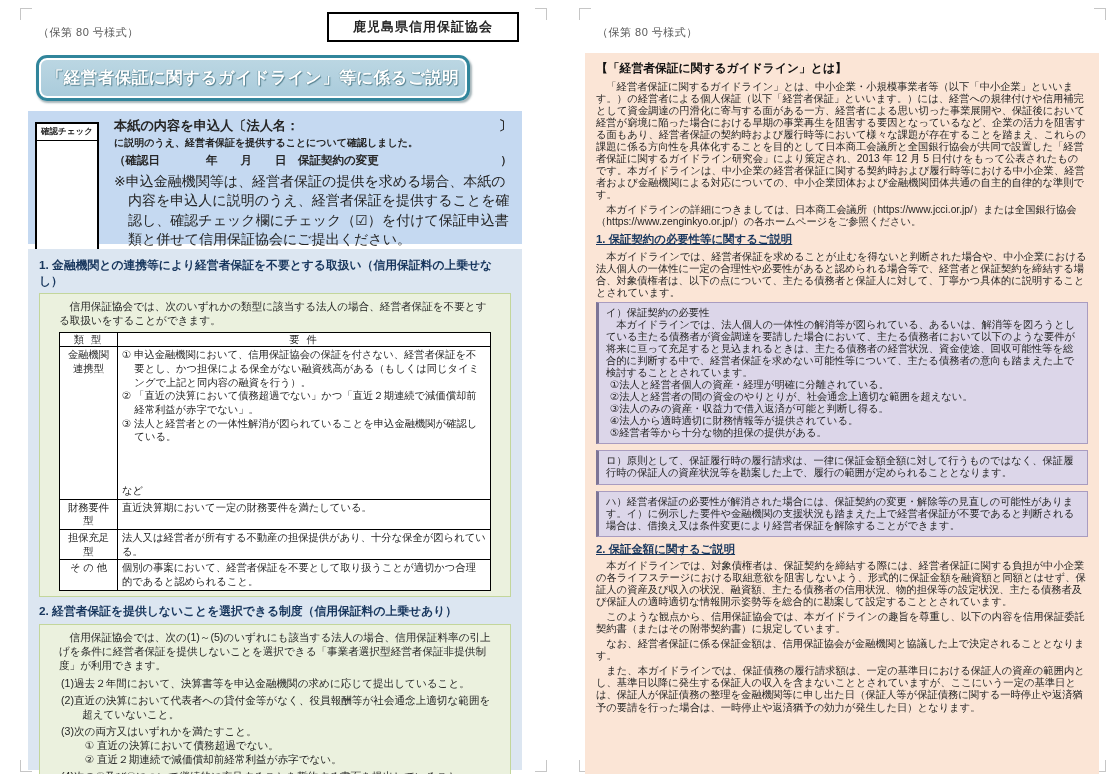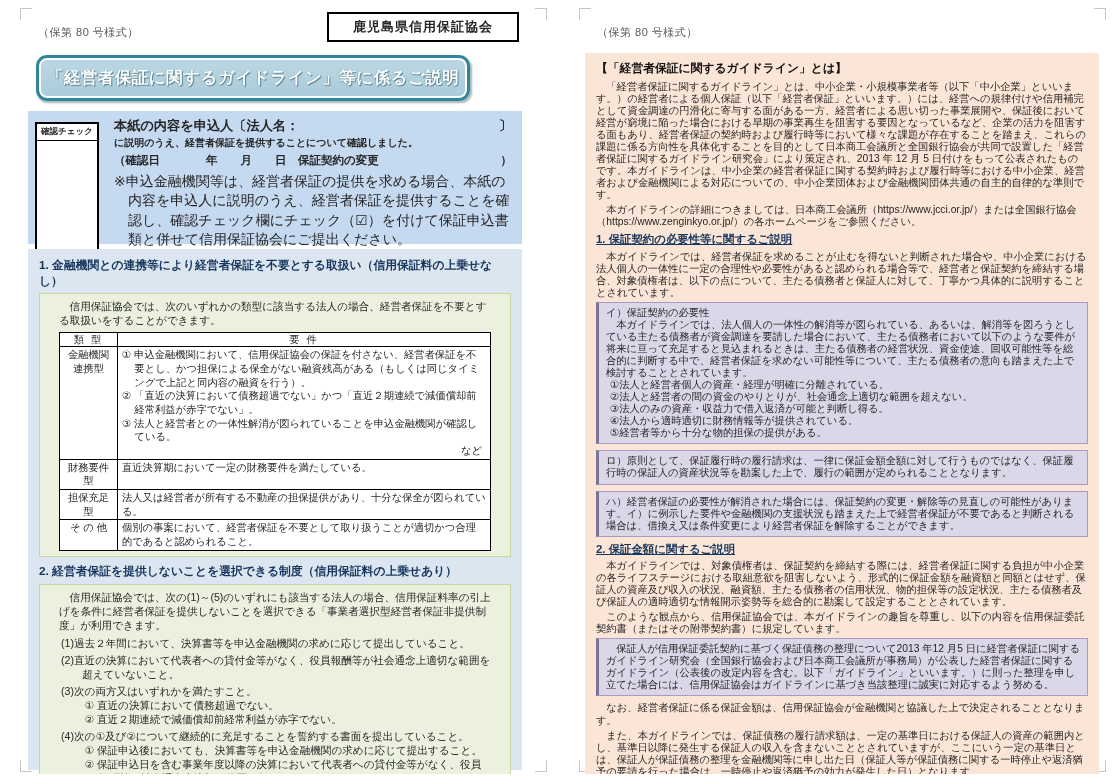--- a/index.html
+++ b/index.html
@@ -47,21 +47,21 @@
     padding:7px 11px;font-size:10.6px;line-height:1.33;}
   .sec-h{font-size:11.8px;font-weight:bold;color:var(--heading-color);margin:2px 0 4px 0;}
   .green-box{background:var(--green-bg);border:1px solid var(--green-border);padding:5px 19px;margin-bottom:7px;}
   .intro{margin:0 0 4px 0;}
   table.req-table{width:100%;border-collapse:collapse;background:#fff;font-size:10.3px;margin-top:2px;}
   table.req-table th,table.req-table td{border:1px solid #000;padding:1px 4px;vertical-align:top;}
   th.col-type,td.type-cell{width:58px;text-align:center;}
   table.req-table th{font-weight:normal;letter-spacing:2px;padding:0 2px;}
   td.type-cell{font-size:10.3px;padding-top:3px;}
   .hang{padding-left:1.2em;text-indent:-1.2em;}
-  .suffix{text-align:right;padding-right:4px;}
+  .suffix{text-align:left;padding-right:4px;margin-top:40px;}
   .num-item{padding-left:2em;text-indent:-2em;margin:3px 0 0 2px;}
   .sub-item{margin-left:2.4em;padding-left:1.3em;text-indent:-1.3em;}
 
   
   .peach-panel{position:absolute;top:47px;left:6px;width:514px;height:722px;background:var(--peach-bg);
     padding:7px 11px;font-size:10.3px;line-height:1.17;}
   .about-h{font-size:11.8px;font-weight:bold;color:#111;margin:2px 0 5px 0;}
   .peach-panel p{margin:0 0 3px 0;}
   .r-sec-h{font-size:11.4px;font-weight:bold;color:var(--heading-color);margin:5px 0 4px 0;text-decoration:underline;}
   .lav-box{background:var(--lavender-bg);border:1px solid var(--lavender-border);border-left:3px solid #7d7596;
@@ -181,19 +181,18 @@
       <div class="item">⑤経営者等から十分な物的担保の提供がある。</div>
     </div>
 
     <div class="lav-box">ロ）原則として、保証履行時の履行請求は、一律に保証金額全額に対して行うものではなく、保証履行時の保証人の資産状況等を勘案した上で、履行の範囲が定められることとなります。</div>
     <div class="lav-box">ハ）経営者保証の必要性が解消された場合には、保証契約の変更・解除等の見直しの可能性があります。イ）に例示した要件や金融機関の支援状況も踏まえた上で経営者保証が不要であると判断される場合は、借換え又は条件変更により経営者保証を解除することができます。</div>
 
     <div class="r-sec-h">2. 保証金額に関するご説明</div>
     <p>　本ガイドラインでは、対象債権者は、保証契約を締結する際には、経営者保証に関する負担が中小企業の各ライフステージにおける取組意欲を阻害しないよう、形式的に保証金額を融資額と同額とはせず、保証人の資産及び収入の状況、融資額、主たる債務者の信用状況、物的担保等の設定状況、主たる債務者及び保証人の適時適切な情報開示姿勢等を総合的に勘案して設定することとされています。</p>
     <p>　このような観点から、信用保証協会では、本ガイドラインの趣旨を尊重し、以下の内容を信用保証委託契約書（またはその附帯契約書）に規定しています。</p>
 
-    <div class="lav-box">　保証人が信用保証委託契約に基づく保証債務の整理について2013 年12 月5 日に経営者保証に関するガイドライン研究会（全国銀行協会および日本商工会議所が事務局）が公表した経営者保証に関するガイドライン（公表後の改定内容を含む。以下「ガイドライン」といいます。）に則った整理を申し立てた場合には、信用保証協会はガイドラインに基づき当該整理に誠実に対応するよう努める。</div>
 
     <p>　なお、経営者保証に係る保証金額は、信用保証協会が金融機関と協議した上で決定されることとなります。</p>
     <p>　また、本ガイドラインでは、保証債務の履行請求額は、一定の基準日における保証人の資産の範囲内とし、基準日以降に発生する保証人の収入を含まないこととされていますが、ここにいう一定の基準日とは、保証人が保証債務の整理を金融機関等に申し出た日（保証人等が保証債務に関する一時停止や返済猶予の要請を行った場合は、一時停止や返済猶予の効力が発生した日）となります。</p>
 
   </div>
 </div>
 
 </body></html>

